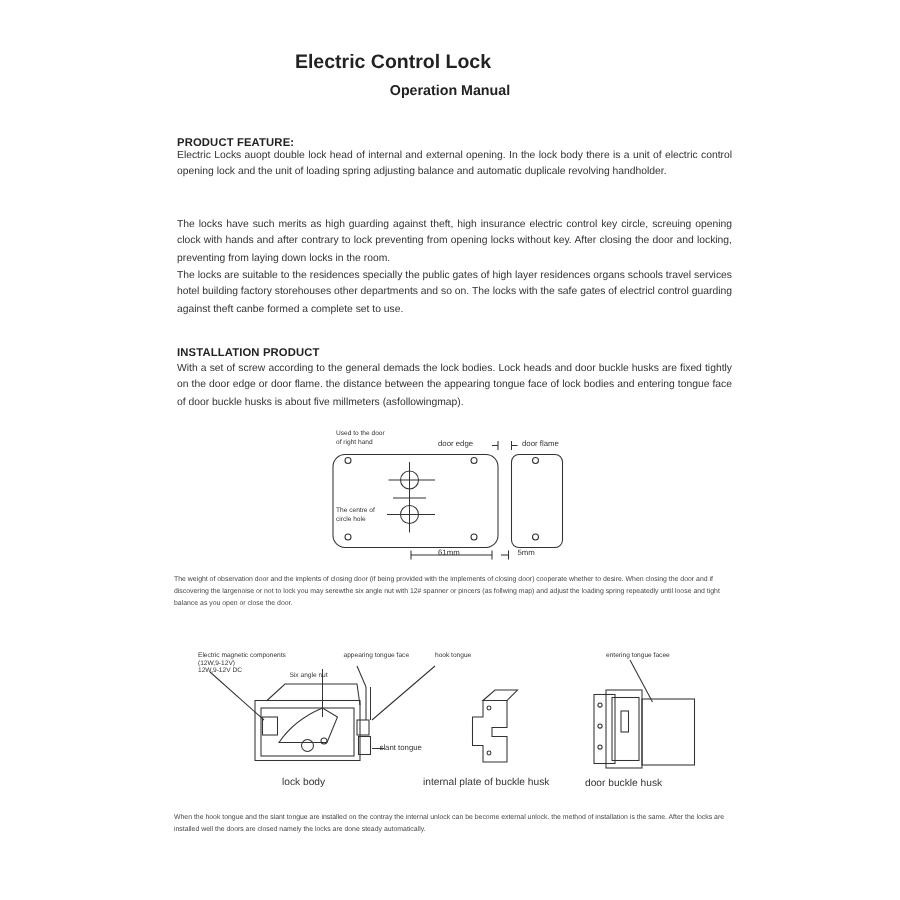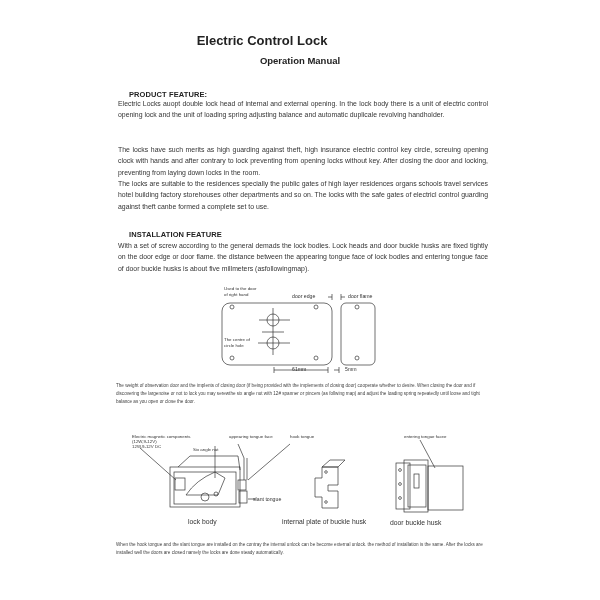--- a/index.html
+++ b/index.html
@@ -1,38 +1,38 @@
 <!DOCTYPE html>
 <html><head>
 <meta charset="utf-8">
 <style>
   html, body { margin: 0; padding: 0; background: #ffffff; }
   body { width: 600px; height: 600px; position: relative; overflow: hidden; font-family: "Liberation Sans", sans-serif; color: #222; }
   .title { position: absolute; left: 0; width: 524px; top: 33px; text-align: center; font-weight: bold; font-size: 13px; color: #222; }
   .subtitle { position: absolute; left: 0; width: 600px; top: 55px; text-align: center; font-weight: bold; font-size: 9.5px; color: #222; }
-  .heading { position: absolute; left: 118px; font-weight: bold; font-size: 7.5px; color: #222; letter-spacing: 0.1px; margin-left: 11px; }
+  .heading { position: absolute; left: 118px; font-weight: bold; font-size: 7.5px; color: #222; letter-spacing: 0.1px; }
   .para { position: absolute; left: 118px; width: 370px; font-size: 6.9px; line-height: 11.4px; color: #333; text-align: justify; }
   .small { position: absolute; left: 116px; width: 380px; font-size: 4.6px; line-height: 8px; color: #444; }
   .lbl { position: absolute; font-size: 5.2px; color: #333; white-space: nowrap; }
   .cap { position: absolute; font-size: 6.8px; color: #333; white-space: nowrap; }
   .tiny { position: absolute; font-size: 4.4px; line-height: 5px; color: #333; white-space: nowrap; }
   svg.diag { position: absolute; left: 0; top: 0; }
 </style>
 </head>
 <body>
 
 <div class="title">Electric Control Lock</div>
 <div class="subtitle">Operation Manual</div>
 
 <div class="heading" style="top:90px;">PRODUCT FEATURE:</div>
 <div class="para" style="top:98px;">Electric Locks auopt double lock head of internal and external opening. In the lock body there is a unit of electric control opening lock and the unit of loading spring adjusting  balance and automatic duplicale revolving handholder.</div>
 <div class="para" style="top:144px;">The locks have such merits as high guarding against theft, high insurance  electric control key circle, screuing opening clock with hands and after contrary to lock preventing from opening locks without key. After closing the door and locking, preventing from laying down locks in the room.</div>
 <div class="para" style="top:178px;">The locks are suitable to the residences specially the public gates of high layer residences organs schools travel services hotel building factory storehouses other departments and so on. The locks with the safe gates of electricl control guarding against theft canbe formed a complete set to use.</div>
 
-<div class="heading" style="top:230px;">INSTALLATION FEATURE</div>
+<div class="heading" style="top:230px;">INSTALLATION PRODUCT</div>
 <div class="para" style="top:240px;">With a set of screw according to the general demads the lock bodies. Lock heads and door buckle husks are fixed tightly on the door edge or door flame. the distance between the appearing tongue face of lock bodies and entering tongue face of door buckle husks is about five millmeters (asfollowingmap).</div>
 
 <svg class="diag" width="600" height="600">
   <g fill="none" stroke="#333" stroke-width="0.7">
     <rect x="222" y="303" width="110" height="62" rx="8"></rect>
     <rect x="341" y="303" width="34" height="62" rx="5"></rect>
     <circle cx="232" cy="307" r="2"></circle>
     <circle cx="316" cy="307" r="2"></circle>
     <circle cx="232" cy="358" r="2"></circle>
     <circle cx="316" cy="358" r="2"></circle>

